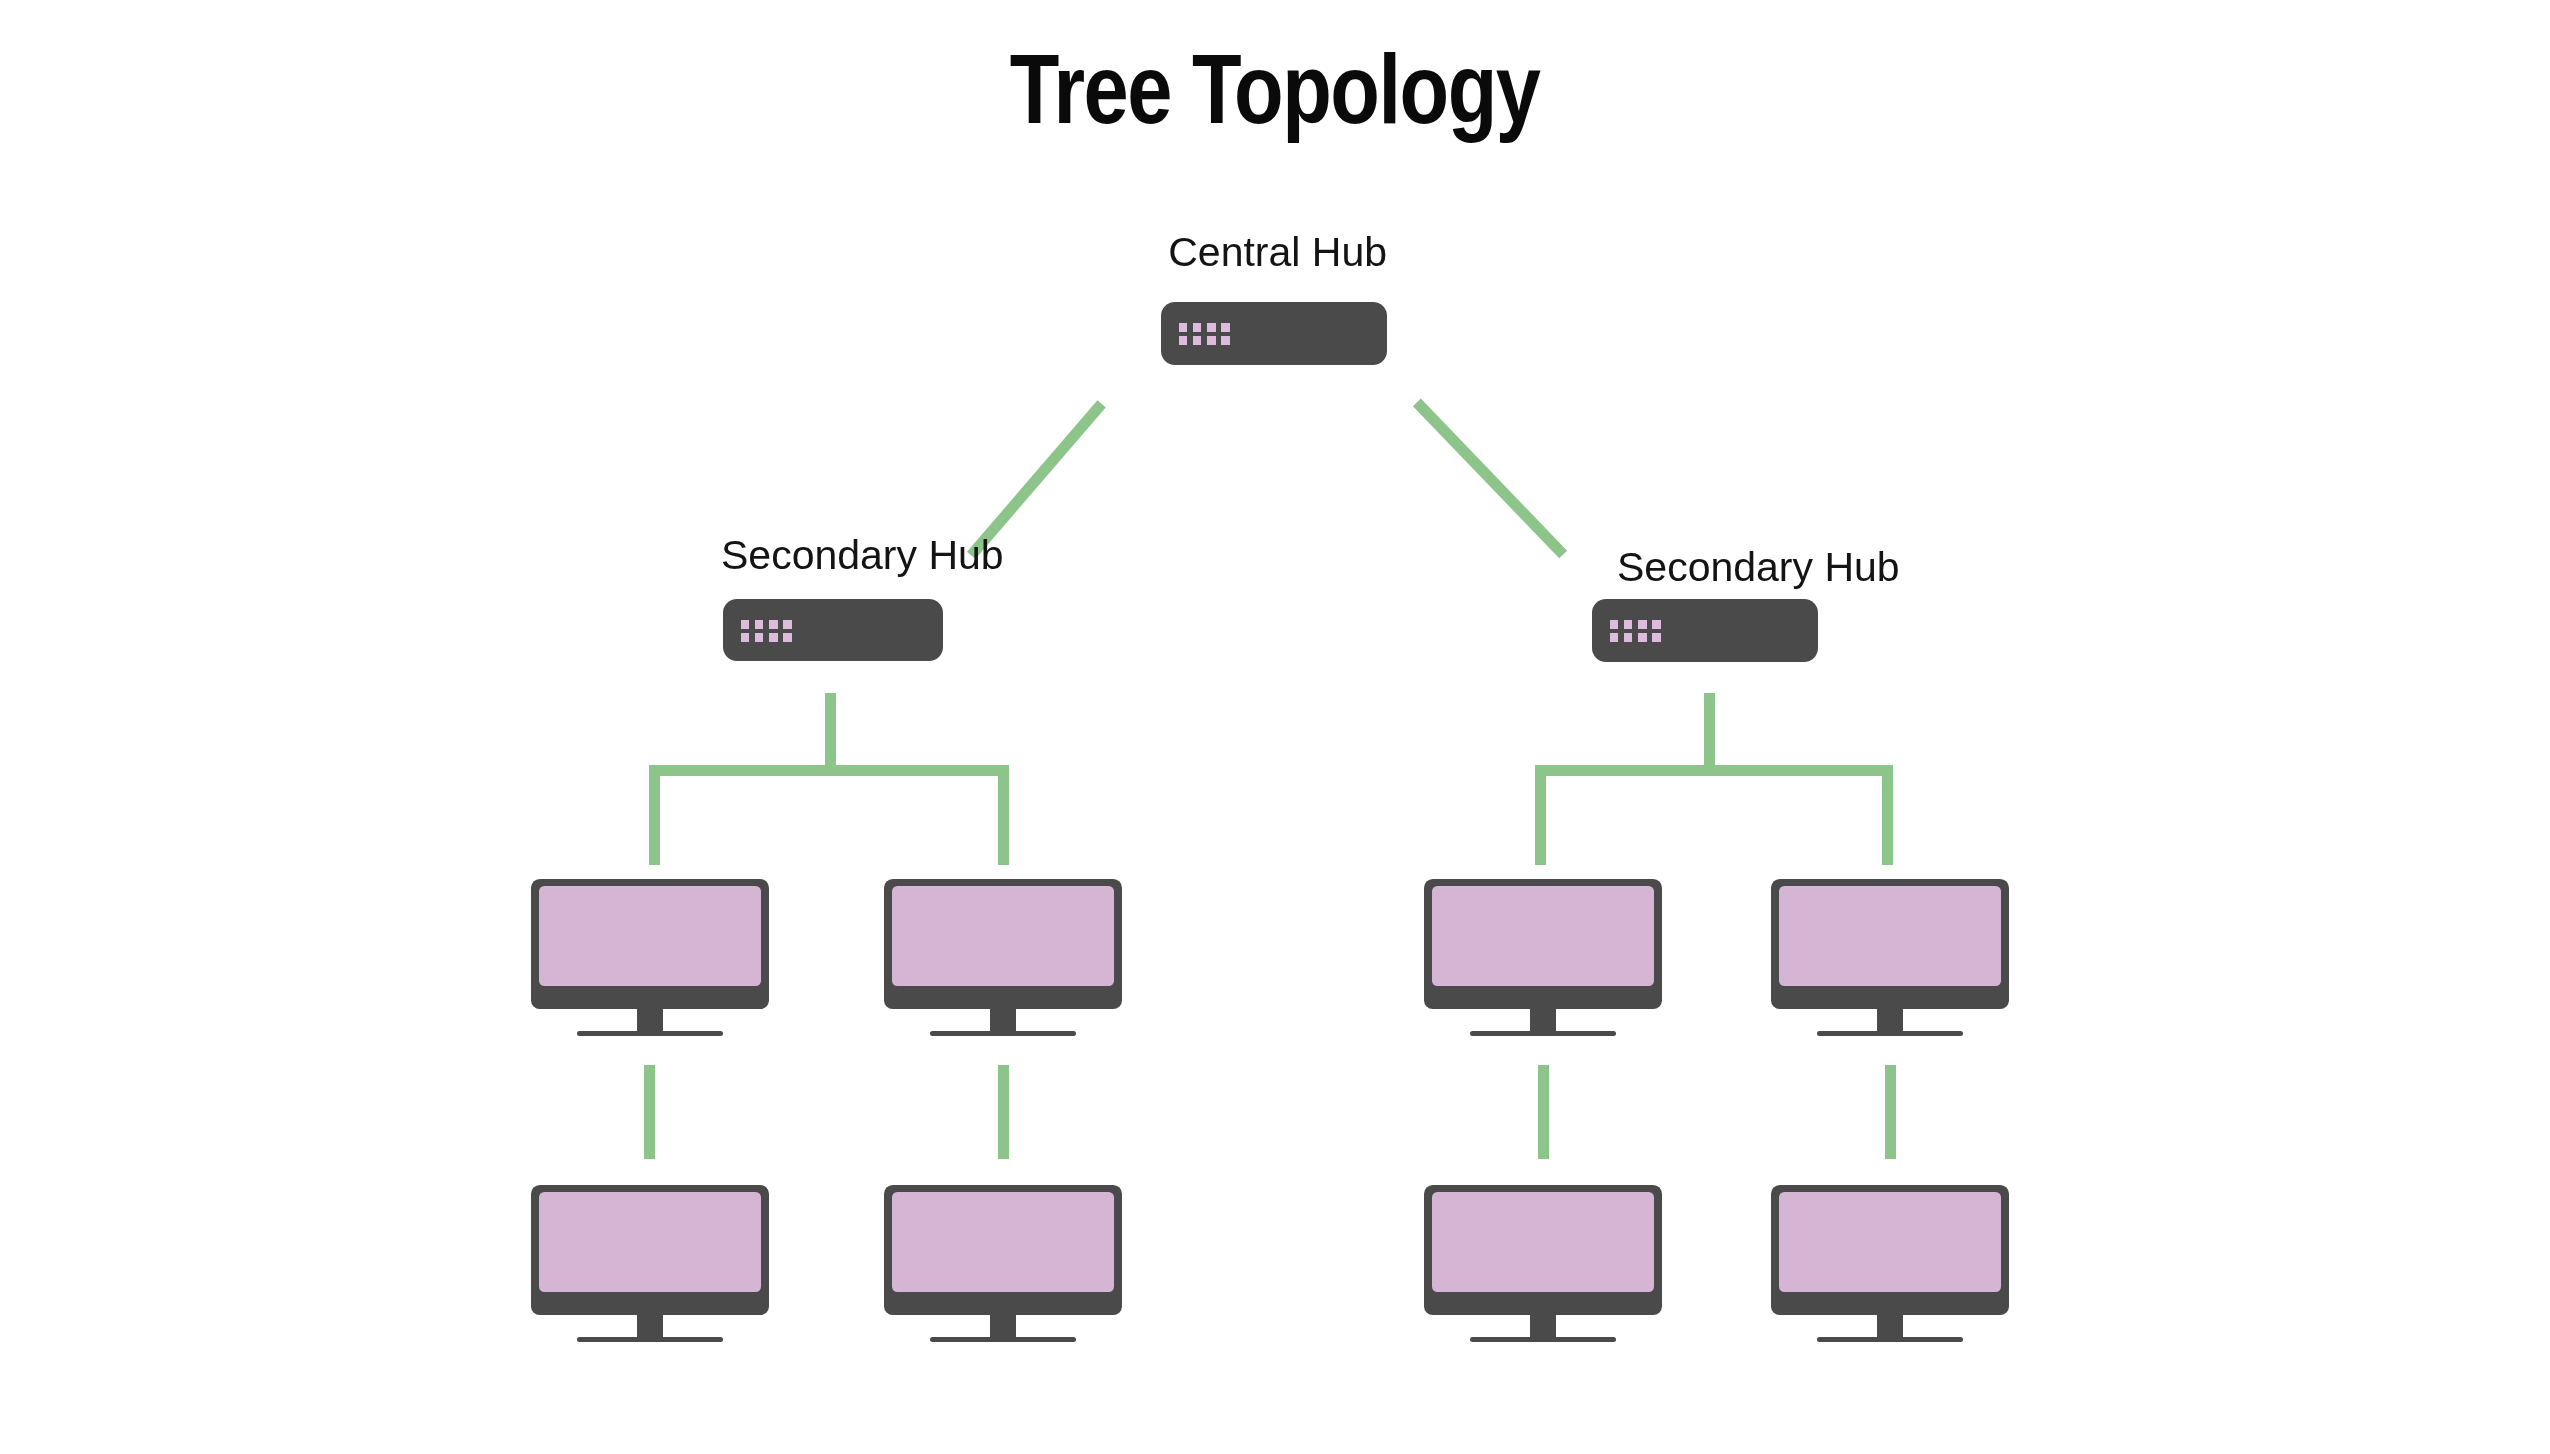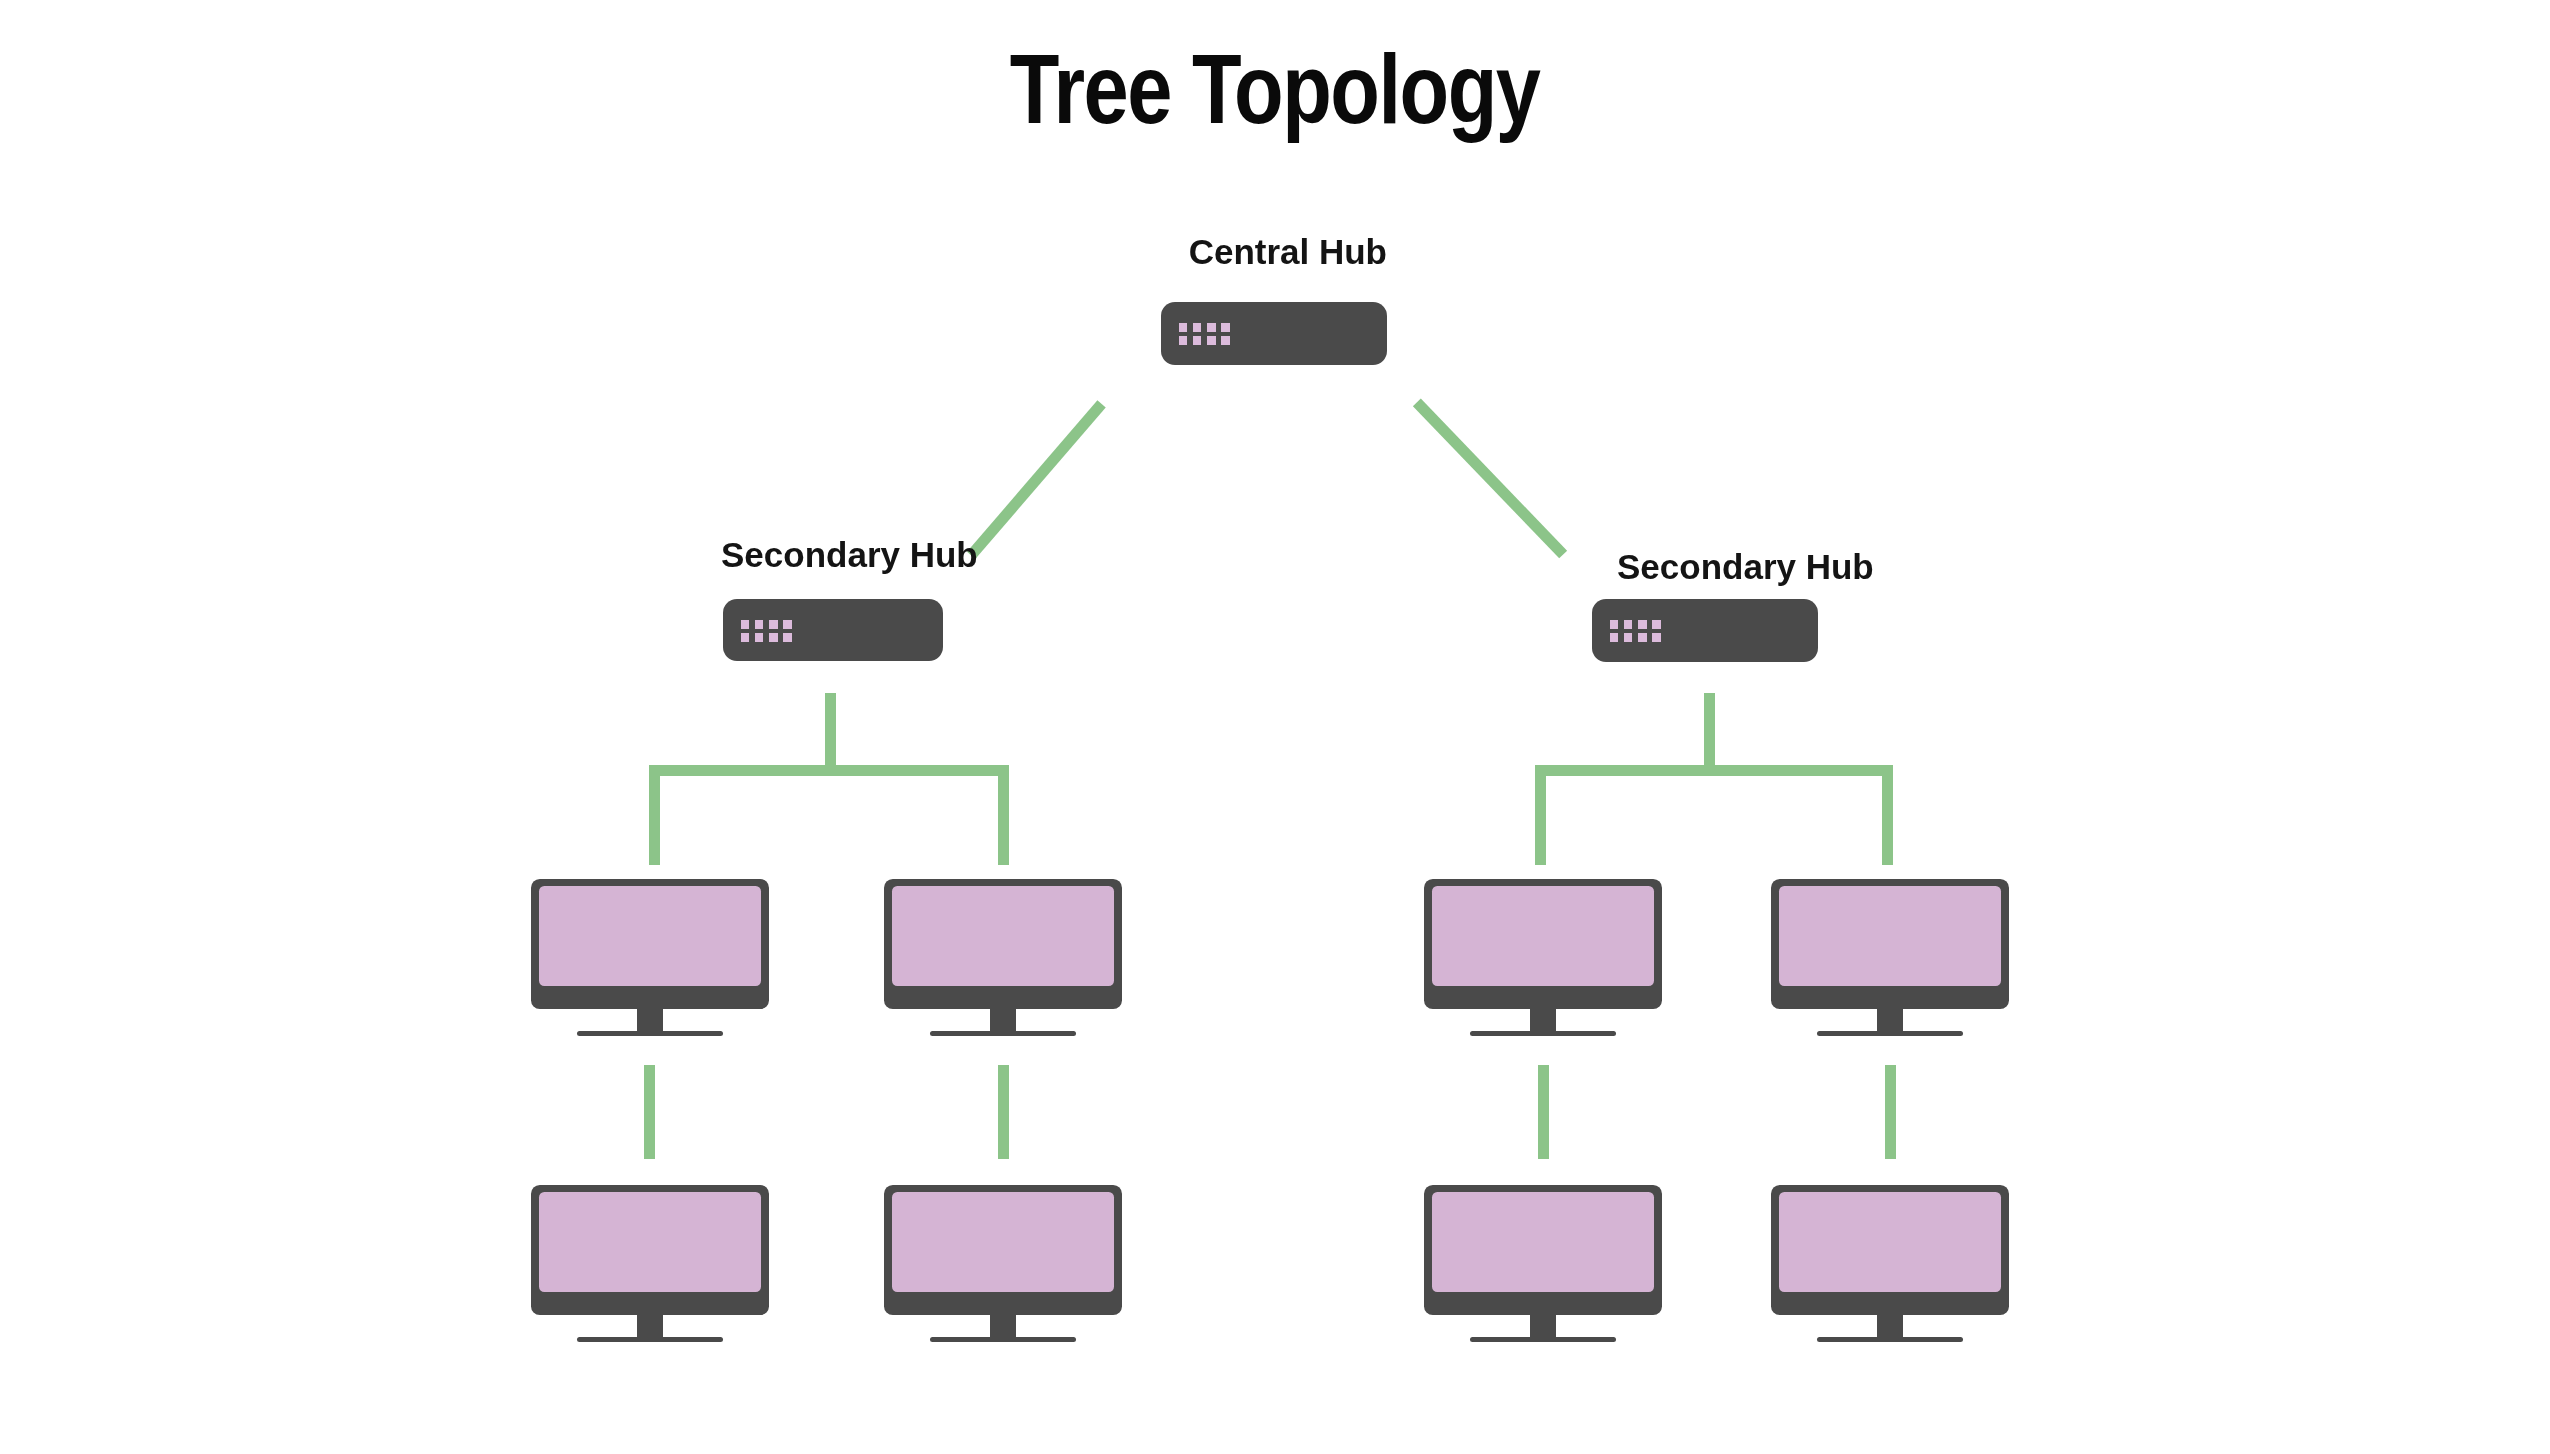--- a/index.html
+++ b/index.html
@@ -19,21 +19,21 @@
     text-align:center;
     font-size:99px; font-weight:700; color:#0a0a0a;
     letter-spacing:-1.8px;
     transform:scaleX(0.82);
     transform-origin:1273px 0;
     white-space:nowrap;
   }
   .node-label{
     position:absolute;
     text-align:right;
-    font-size:35px; font-weight:700; color:#141414;
+    font-size:41px; font-weight:400; color:#141414;
     line-height:42px;
     white-space:nowrap;
   }
   .lbl-central{ left:1161px; top:231px; width:226px; }
   .lbl-sec-left{ left:721px;  top:534px; width:224px; }
   .lbl-sec-right{ left:1617px; top:546px; width:211px; }
 
   
   .hub{
     position:absolute;

